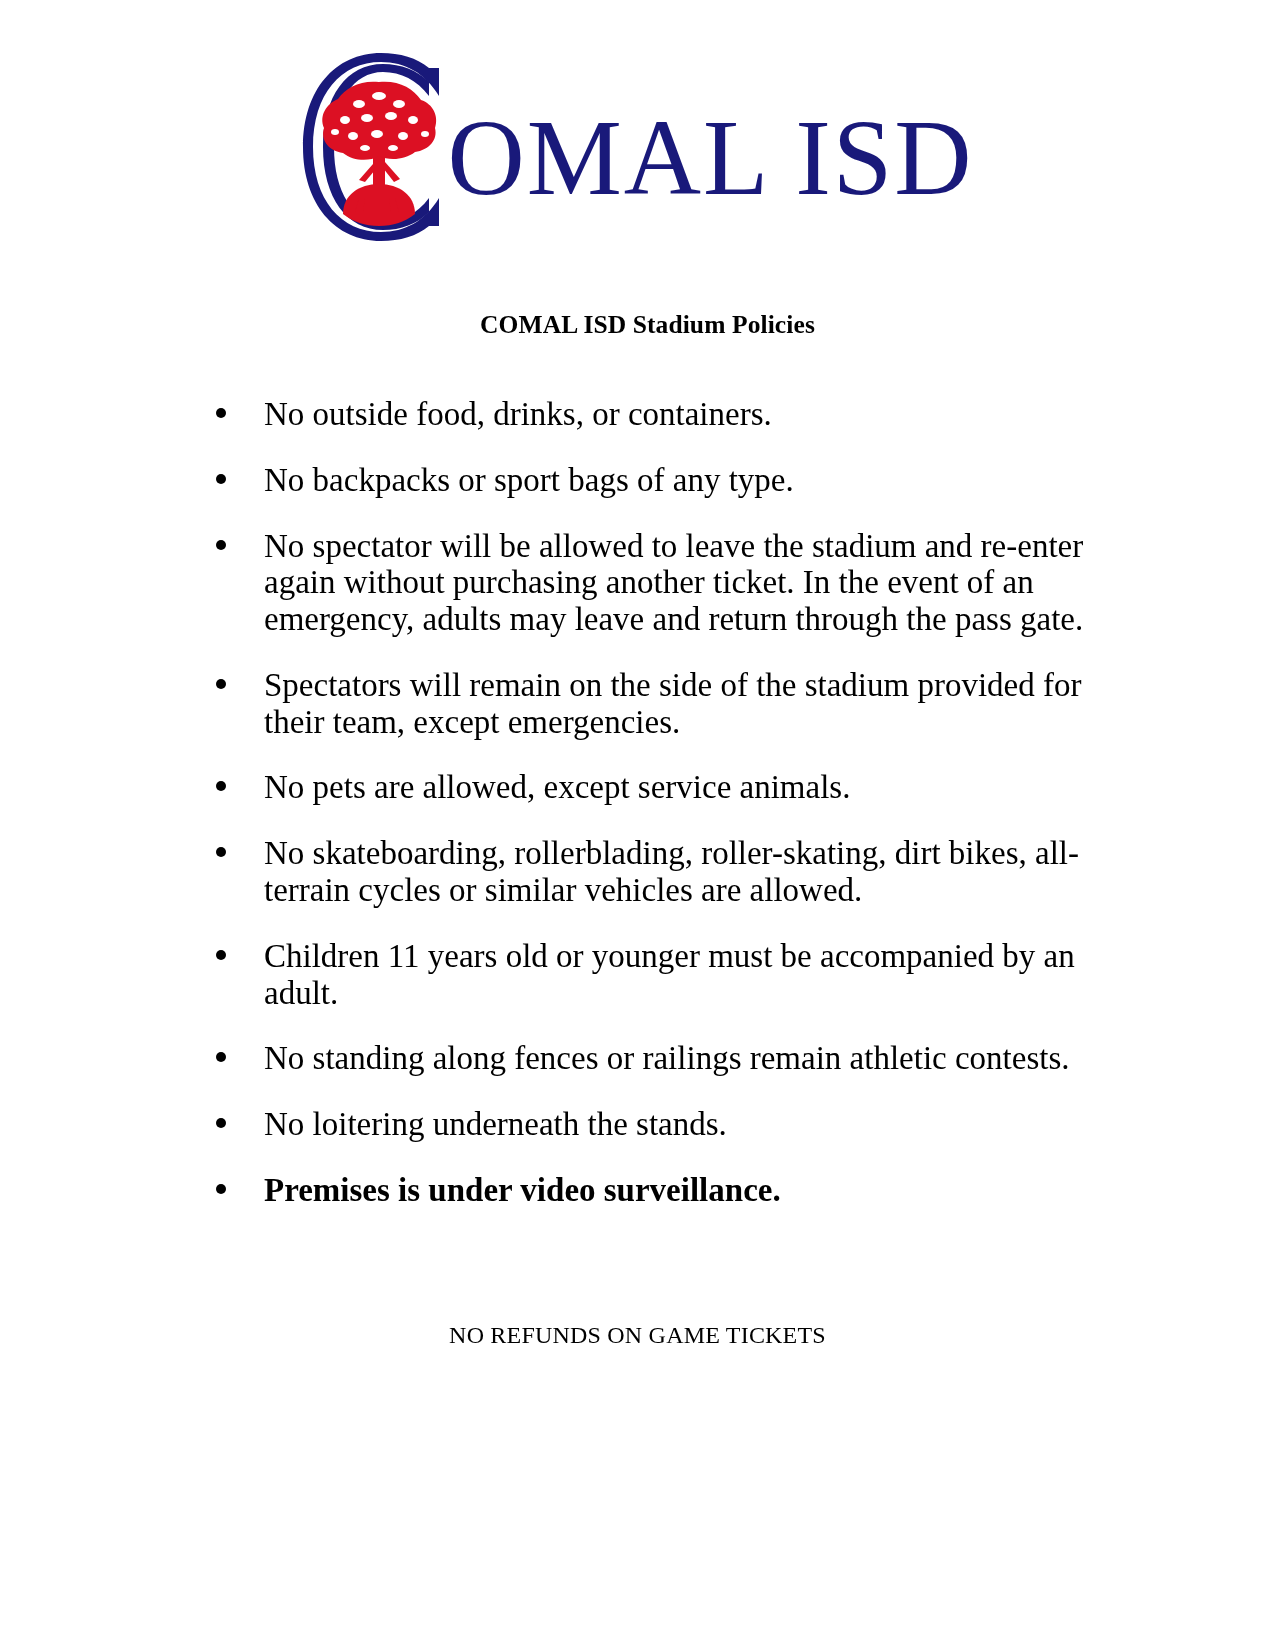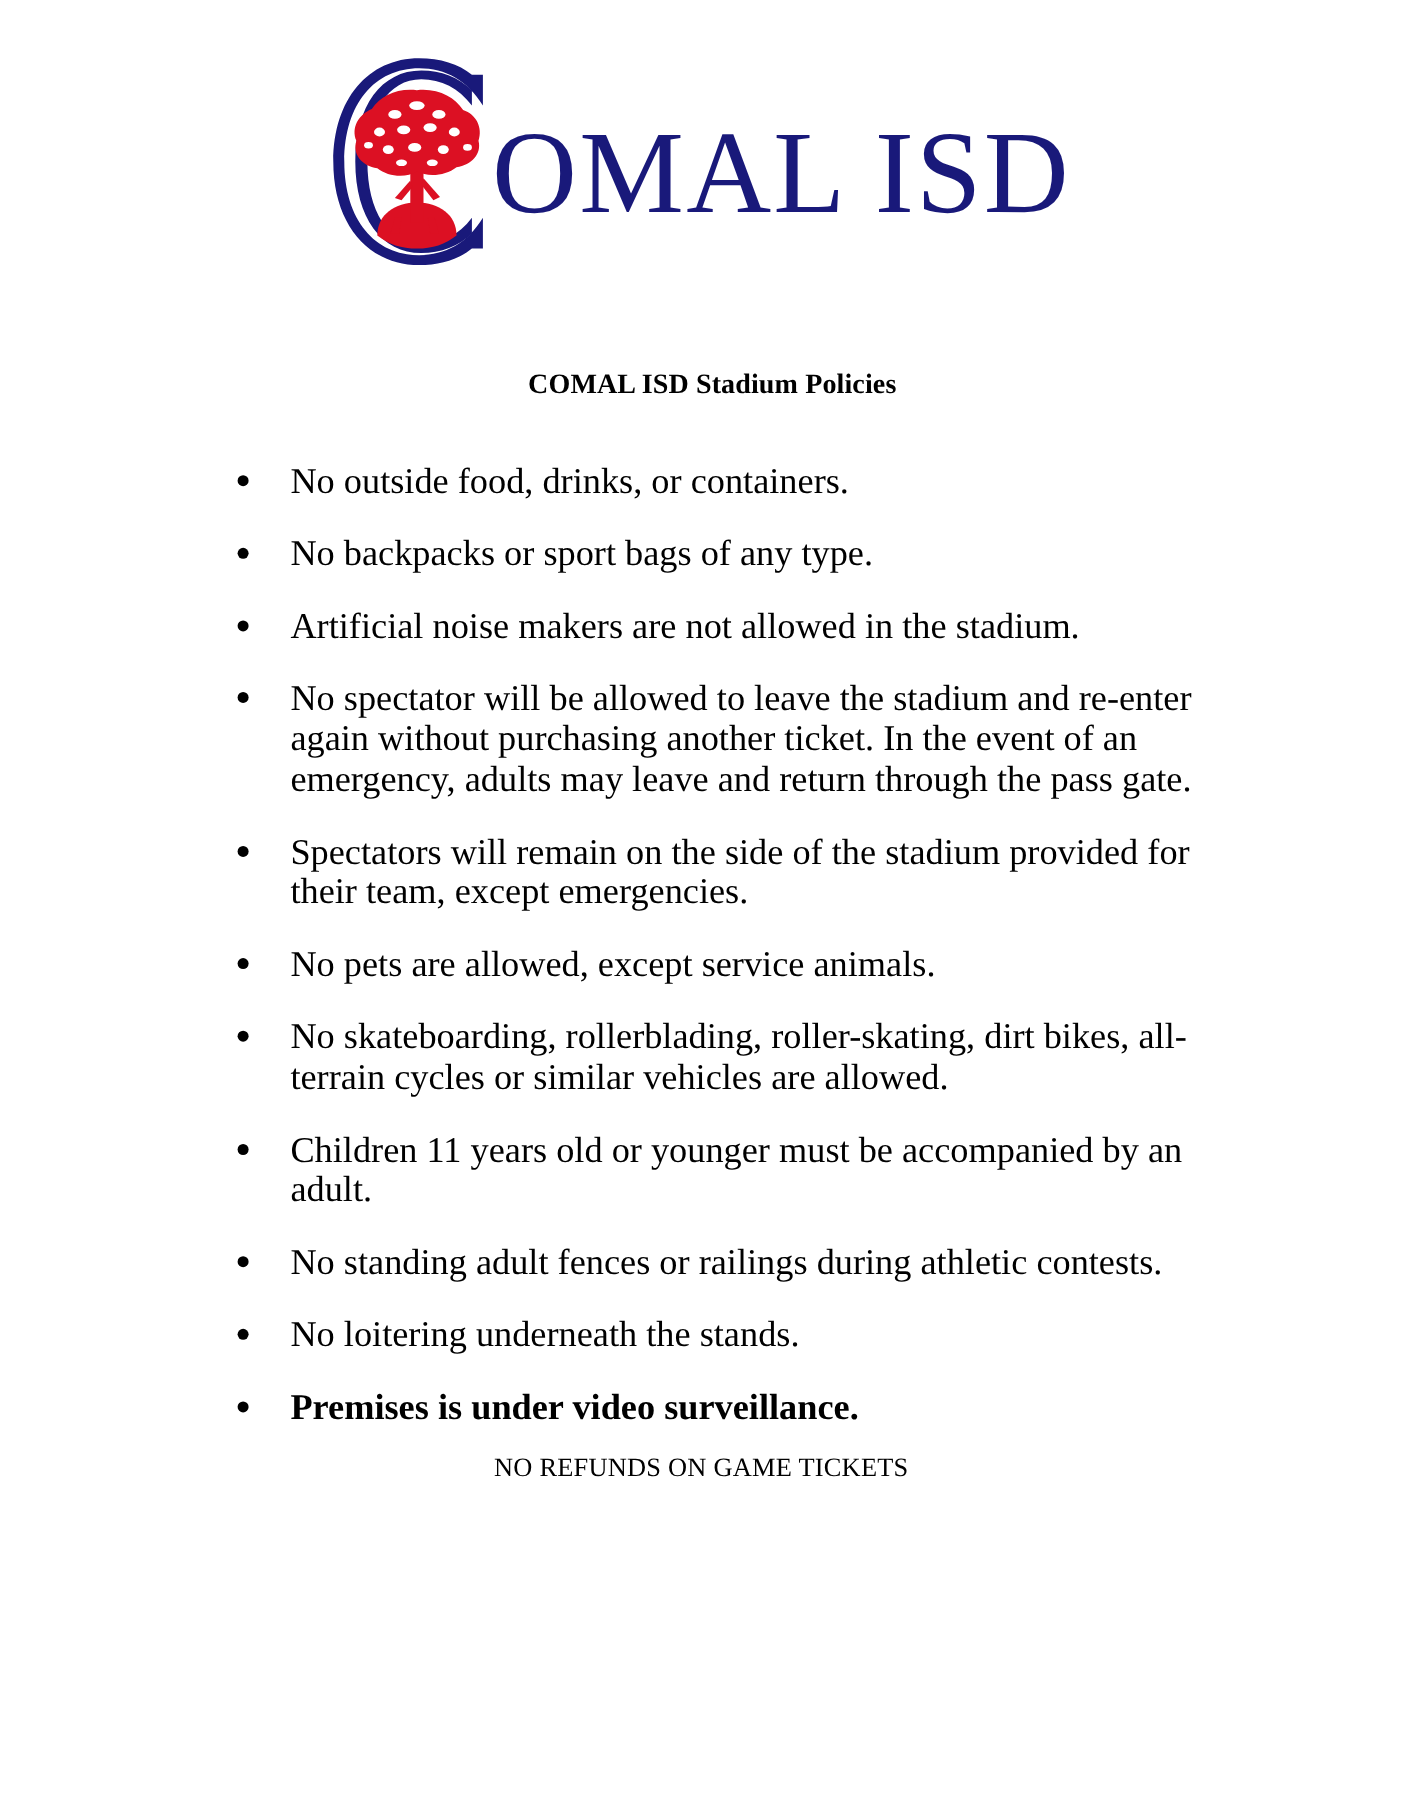--- a/index.html
+++ b/index.html
@@ -58,21 +58,21 @@
     white-space: nowrap;
     margin-left: -6px;
     margin-top: 22px;
   }
 
   
   .doc-title {
     text-align: center;
     font-size: 25.5px;
     font-weight: bold;
-    margin-top: 92px;
+    margin-top: 68px;
     letter-spacing: 0.1px;
     font-family: "Liberation Serif", "DejaVu Serif", serif;
     padding-left: 20px;
   }
 
   
   .policy-list {
     margin: 0;
     padding: 0;
     list-style: none;
@@ -182,45 +182,41 @@
     <li class="policy-item">
       <span class="bullet-dot"></span>
       <span class="policy-text">No outside food, drinks, or containers.</span>
     </li>
     <li class="policy-item">
       <span class="bullet-dot"></span>
       <span class="policy-text">No backpacks or sport bags of any type.</span>
     </li>
     <li class="policy-item">
       <span class="bullet-dot"></span>
-      <span class="policy-text">Artificial noise makers are not allowed in the stadium.</span>
-    </li>
-    <li class="policy-item">
-      <span class="bullet-dot"></span>
       <span class="policy-text">No spectator will be allowed to leave the stadium and re-enter again without purchasing another ticket. In the event of an emergency, adults may leave and return through the pass gate.</span>
     </li>
     <li class="policy-item">
       <span class="bullet-dot"></span>
       <span class="policy-text">Spectators will remain on the side of the stadium provided for their team, except emergencies.</span>
     </li>
     <li class="policy-item">
       <span class="bullet-dot"></span>
       <span class="policy-text">No pets are allowed, except service animals.</span>
     </li>
     <li class="policy-item">
       <span class="bullet-dot"></span>
       <span class="policy-text">No skateboarding, rollerblading, roller-skating, dirt bikes, all-terrain cycles or similar vehicles are allowed.</span>
     </li>
     <li class="policy-item">
       <span class="bullet-dot"></span>
       <span class="policy-text">Children 11 years old or younger must be accompanied by an adult.</span>
     </li>
     <li class="policy-item">
       <span class="bullet-dot"></span>
-      <span class="policy-text">No standing adult fences or railings during athletic contests.</span>
+      <span class="policy-text">No standing along fences or railings remain athletic contests.</span>
     </li>
     <li class="policy-item">
       <span class="bullet-dot"></span>
       <span class="policy-text">No loitering underneath the stands.</span>
     </li>
     <li class="policy-item">
       <span class="bullet-dot"></span>
       <span class="policy-text">Premises is under video surveillance.</span>
     </li>
   </ul>

